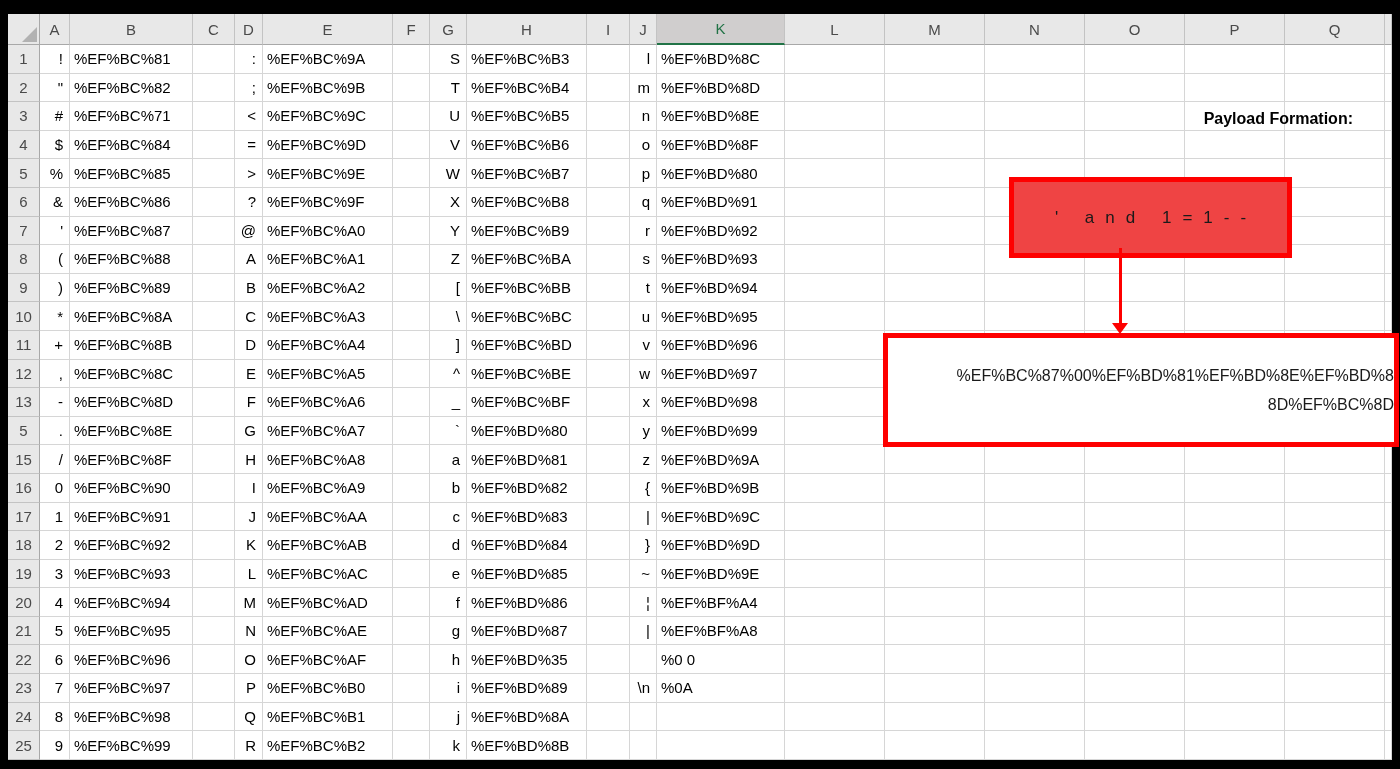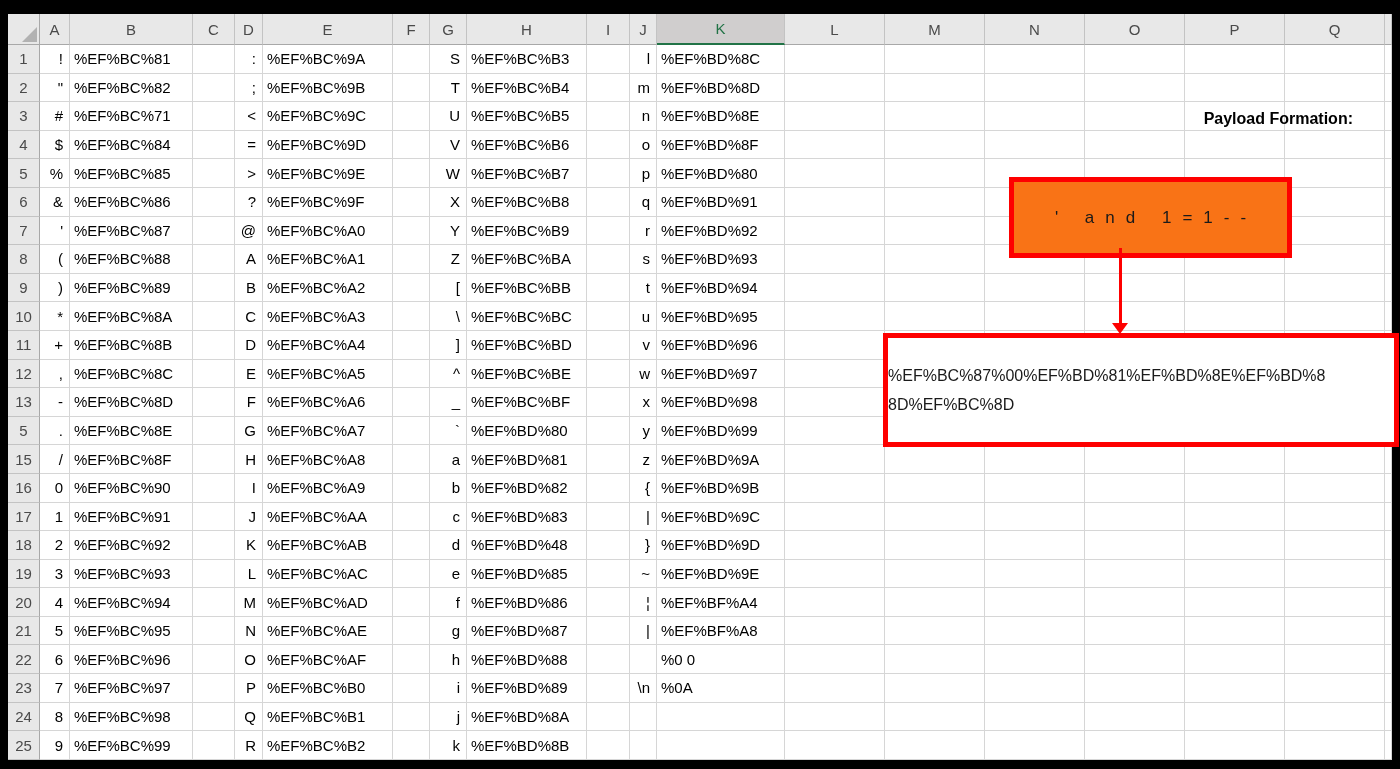--- a/index.html
+++ b/index.html
@@ -13,24 +13,24 @@
   .cell.code{padding-left:4px;}
   .hdr{background:#e8e8e8;display:flex;align-items:center;justify-content:center;font-size:15px;color:#4a4a4a;}
   .colhdr{border-right:1px solid #c3c3c3;border-bottom:1px solid #a8a8a8;}
   .rowhdr{border-right:1px solid #a8a8a8;border-bottom:1px solid #c3c3c3;}
   .hdr:not(.colhdr):not(.rowhdr):not(.corner){border-right:1px solid #c3c3c3;border-bottom:1px solid #a8a8a8;}
   .colhdr.sel{background:#d0cece;color:#217346;border-bottom:2px solid #217346;}
   .corner{border-right:1px solid #a8a8a8;border-bottom:1px solid #a8a8a8;position:relative;}
   .tri{position:absolute;right:2px;bottom:2px;width:0;height:0;border-left:15px solid transparent;border-bottom:15px solid #b2b2b2;}
   .overlay{position:absolute;left:0;top:0;width:100%;height:100%;pointer-events:none;}
   .payload-title{position:absolute;left:905px;top:90px;width:440px;height:30px;line-height:30px;text-align:right;font-weight:bold;font-size:16px;color:#000;}
-  .rbox1{position:absolute;left:1001px;top:163px;width:262px;height:71px;border:5px solid #fe0000;background:#f97316;display:flex;align-items:center;justify-content:center;font-size:17px;letter-spacing:11px;padding-left:11px;white-space:pre;color:#1a1a1a;}
+  .rbox1{position:absolute;left:1001px;top:163px;width:262px;height:71px;border:5px solid #fe0000;background:#ef4444;display:flex;align-items:center;justify-content:center;font-size:17px;letter-spacing:11px;padding-left:11px;white-space:pre;color:#1a1a1a;}
   .stem{position:absolute;left:1111px;top:234px;width:3px;height:75px;background:#fe0000;}
   .head{position:absolute;left:1104px;top:309px;width:0;height:0;border-left:8px solid transparent;border-right:8px solid transparent;border-top:11px solid #fe0000;}
-  .rbox2{position:absolute;left:875px;top:319px;width:506px;height:104px;border:5px solid #fe0000;background:#fff;display:flex;flex-direction:column;align-items:flex-start;justify-content:center;font-size:16px;line-height:29px;color:#1a1a1a;}
+  .rbox2{position:absolute;left:875px;top:319px;width:506px;height:104px;border:5px solid #fe0000;background:#fff;display:flex;flex-direction:column;align-items:flex-end;justify-content:center;font-size:16px;line-height:29px;color:#1a1a1a;}
 </style>
 </head>
 <body>
 
 <div class="frame">
   <div class="sheet">
     <div class="grid" id="grid">
         <div class="hdr corner">
           <span class="tri"></span>
         </div>
@@ -376,21 +376,21 @@
         <div class="cell"></div>
         <div class="cell"></div>
         <div class="hdr rowhdr">18</div>
         <div class="cell char">2</div>
         <div class="cell code">%EF%BC%92</div>
         <div class="cell"></div>
         <div class="cell char">K</div>
         <div class="cell code">%EF%BC%AB</div>
         <div class="cell"></div>
         <div class="cell char">d</div>
-        <div class="cell code">%EF%BD%48</div>
+        <div class="cell code">%EF%BD%84</div>
         <div class="cell"></div>
         <div class="cell char">}</div>
         <div class="cell code">%EF%BD%9D</div>
         <div class="cell"></div>
         <div class="cell"></div>
         <div class="cell"></div>
         <div class="cell"></div>
         <div class="cell"></div>
         <div class="cell"></div>
         <div class="cell"></div>
@@ -452,21 +452,21 @@
         <div class="cell"></div>
         <div class="cell"></div>
         <div class="hdr rowhdr">22</div>
         <div class="cell char">6</div>
         <div class="cell code">%EF%BC%96</div>
         <div class="cell"></div>
         <div class="cell char">O</div>
         <div class="cell code">%EF%BC%AF</div>
         <div class="cell"></div>
         <div class="cell char">h</div>
-        <div class="cell code">%EF%BD%88</div>
+        <div class="cell code">%EF%BD%35</div>
         <div class="cell"></div>
         <div class="cell char"></div>
         <div class="cell code">%0 0</div>
         <div class="cell"></div>
         <div class="cell"></div>
         <div class="cell"></div>
         <div class="cell"></div>
         <div class="cell"></div>
         <div class="cell"></div>
         <div class="cell"></div>

